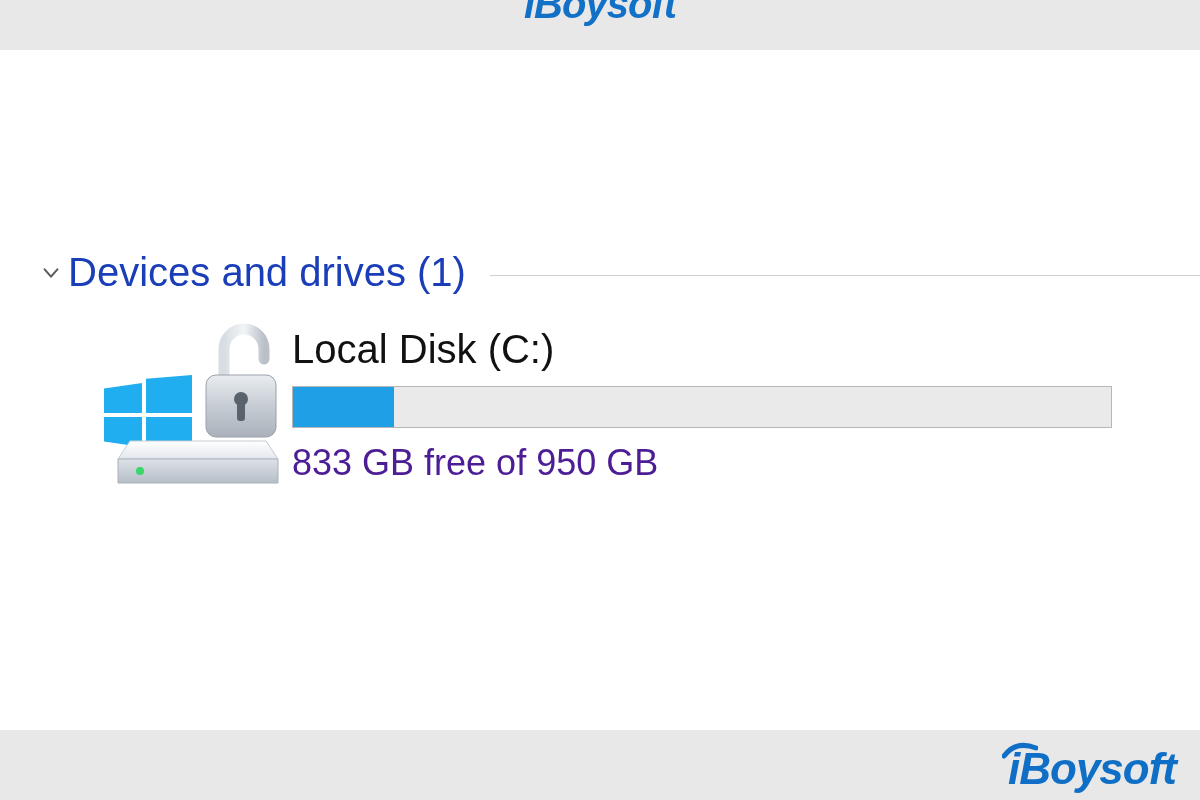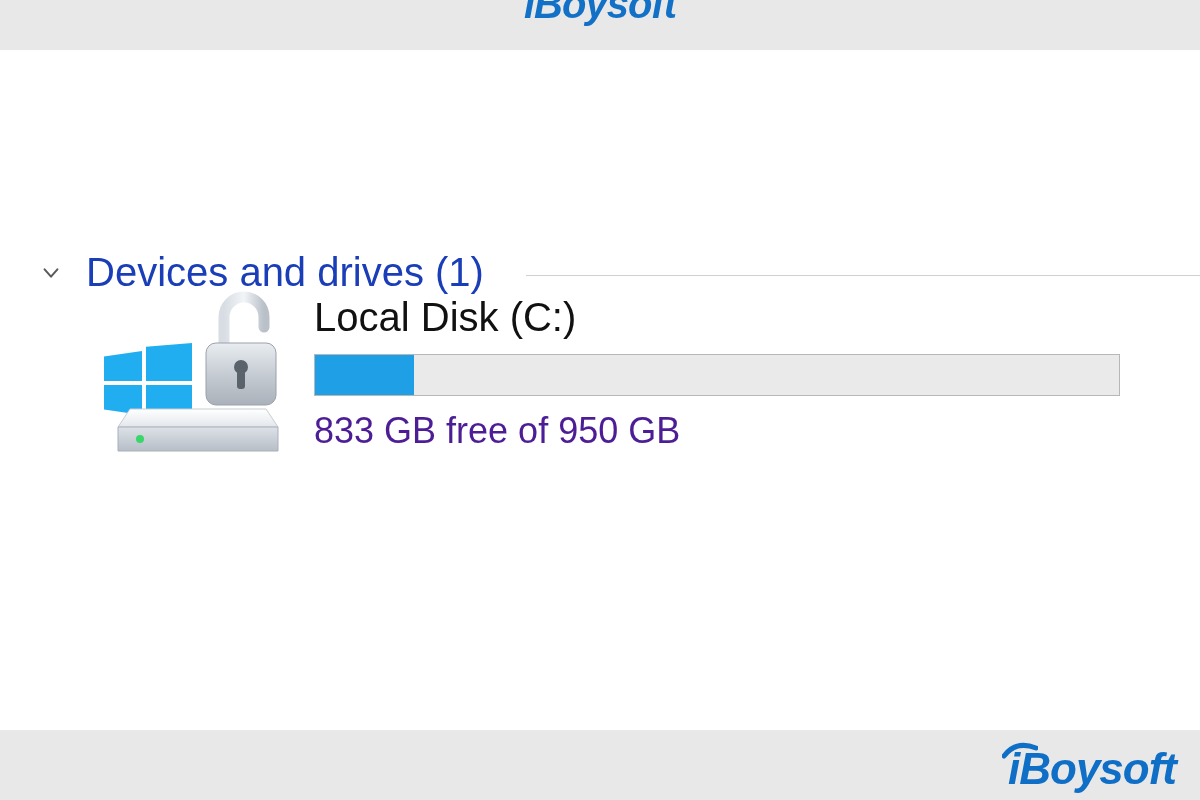--- a/index.html
+++ b/index.html
@@ -34,21 +34,21 @@
     background: #ffffff;
     width: 100%;
     height: 680px;
     position: relative;
     padding-top: 200px;
     padding-left: 40px;
   }
   .section-header {
     display: flex;
     align-items: center;
-    gap: 24px;
+    gap: 6px;
   }
   .chevron {
     width: 22px;
     height: 22px;
     display: flex;
     align-items: center;
     justify-content: center;
   }
   .chevron svg { width: 22px; height: 22px; }
   .section-title {
@@ -61,22 +61,22 @@
     flex: 1;
     height: 1px;
     background: #d0d0d0;
     margin-left: 18px;
     margin-right: 0;
     margin-top: 6px;
   }
   .drive-row {
     display: flex;
     align-items: flex-start;
+    margin-top: 32px;
     margin-left: 62px;
-    gap: 22px;
   }
   .drive-icon {
     width: 190px;
     height: 170px;
     position: relative;
     flex-shrink: 0;
   }
   
   .drive-base {
     position: absolute;

